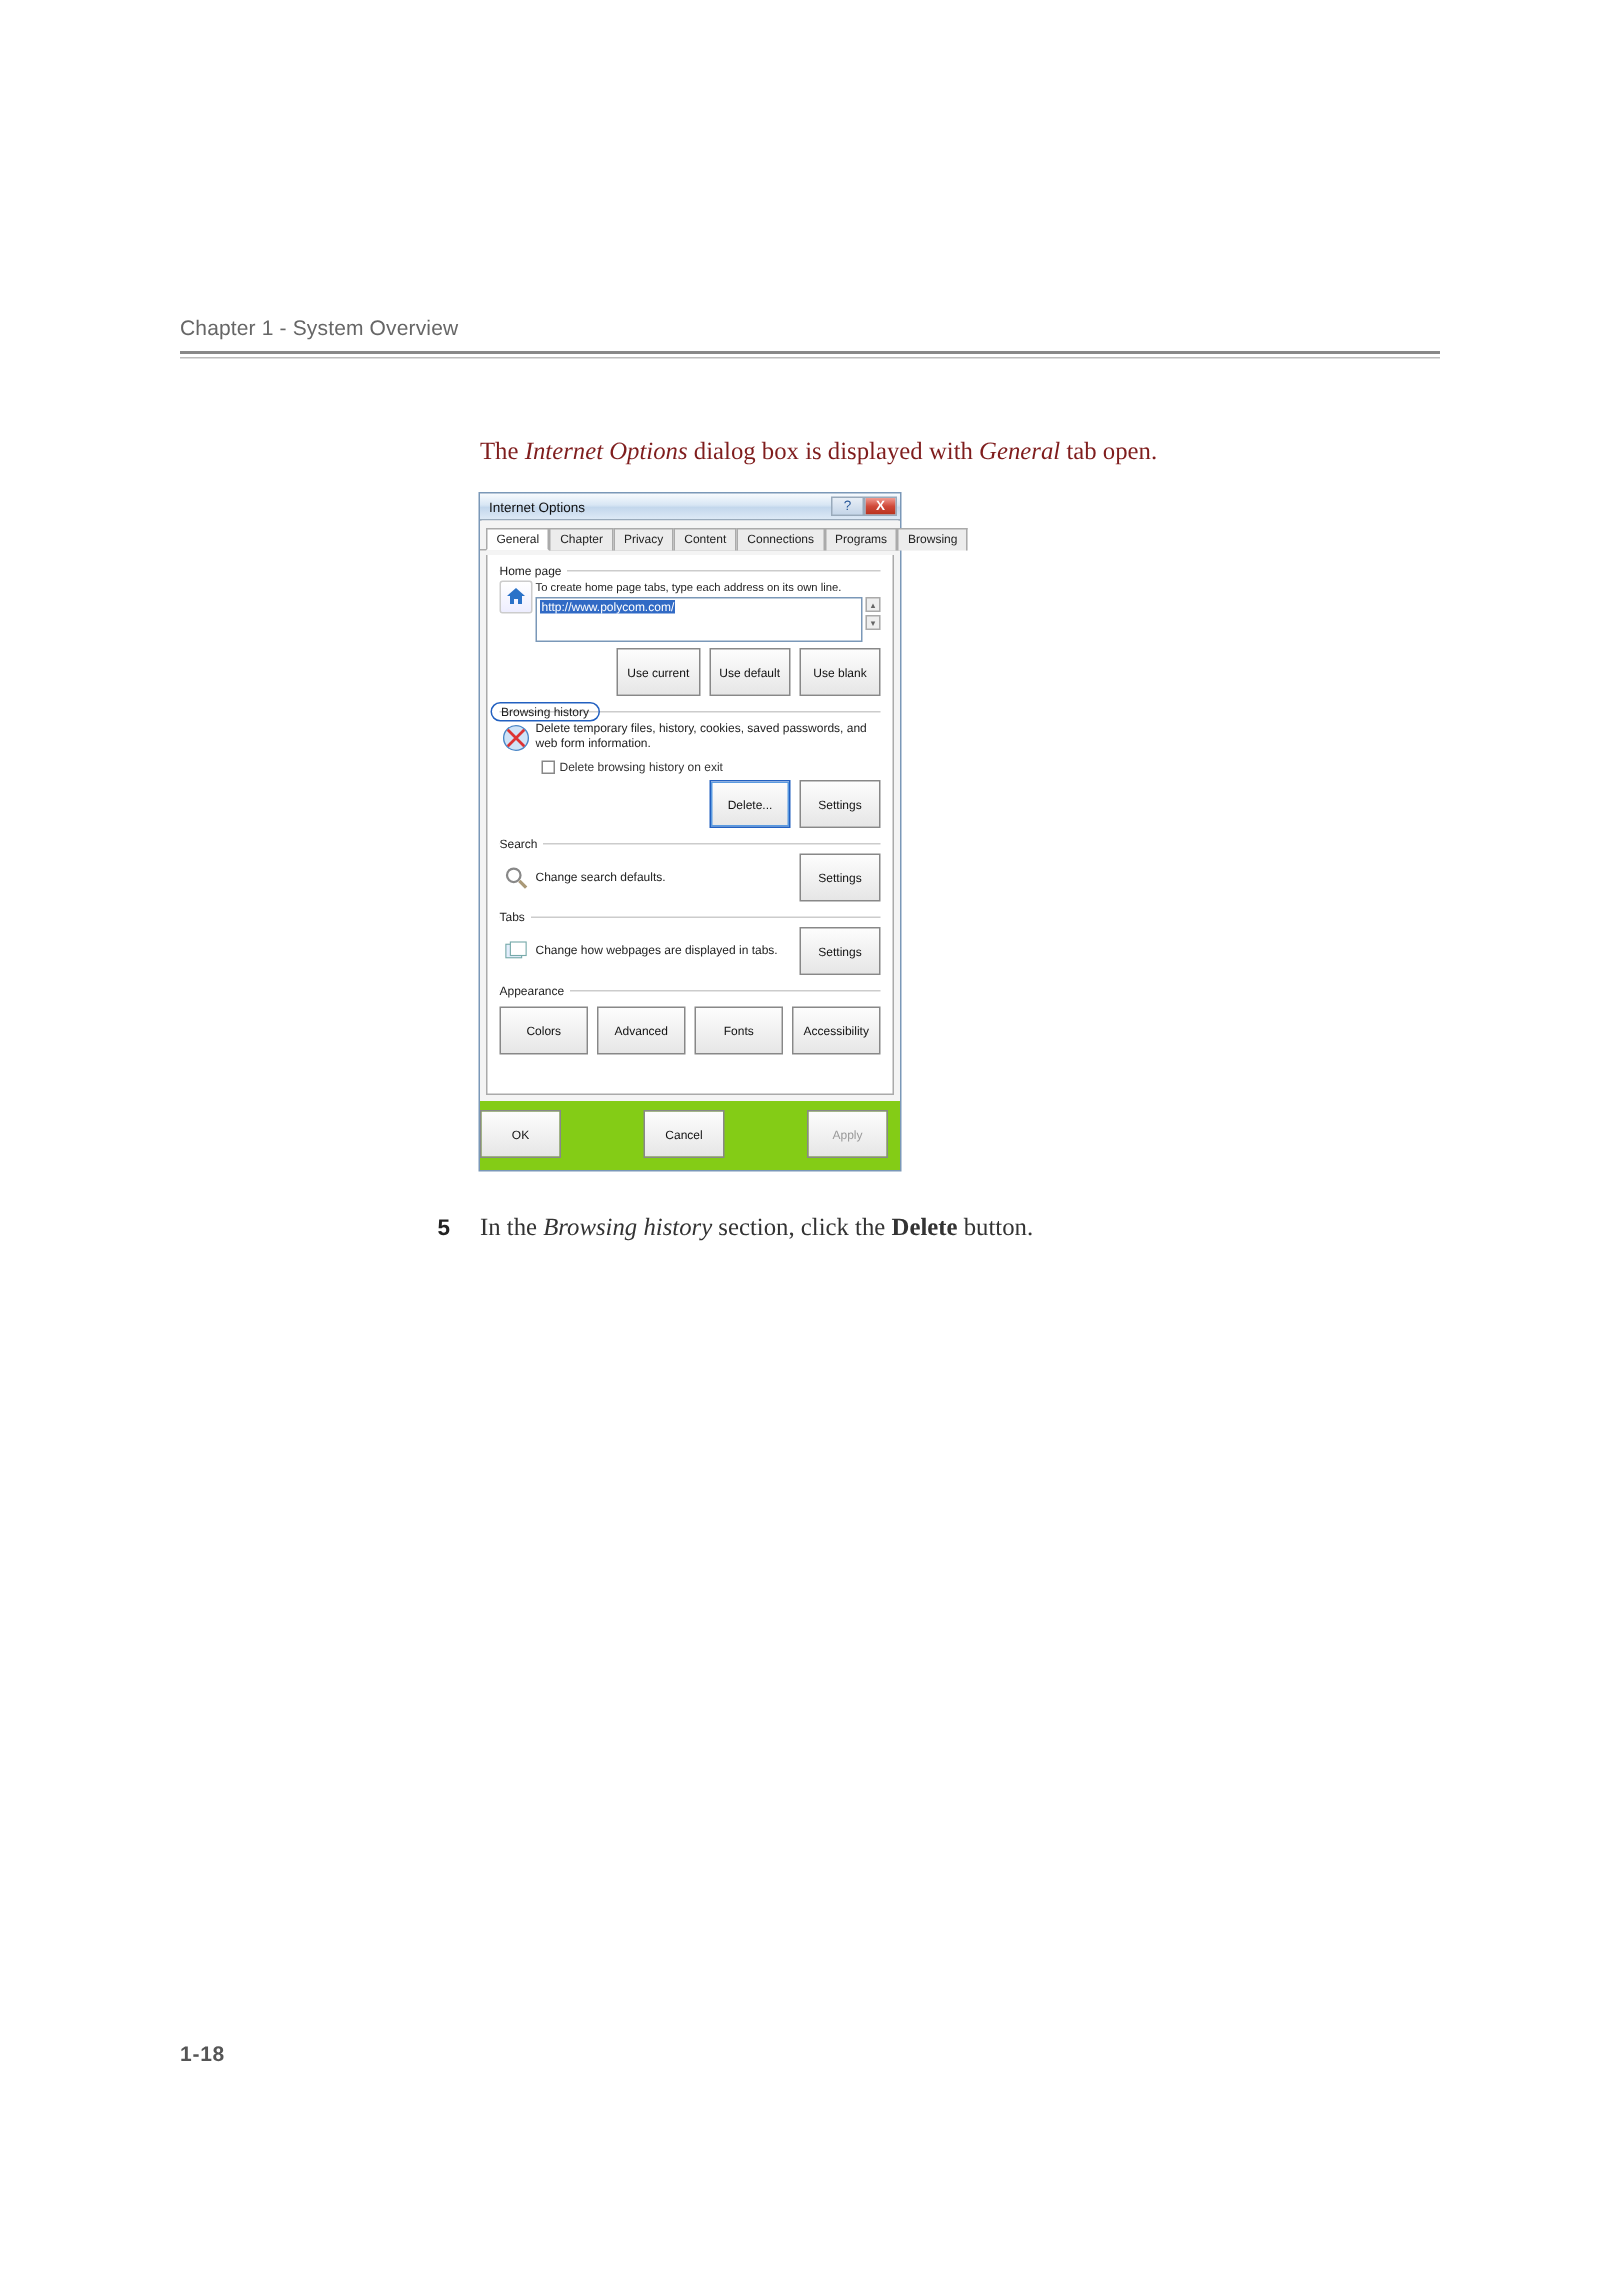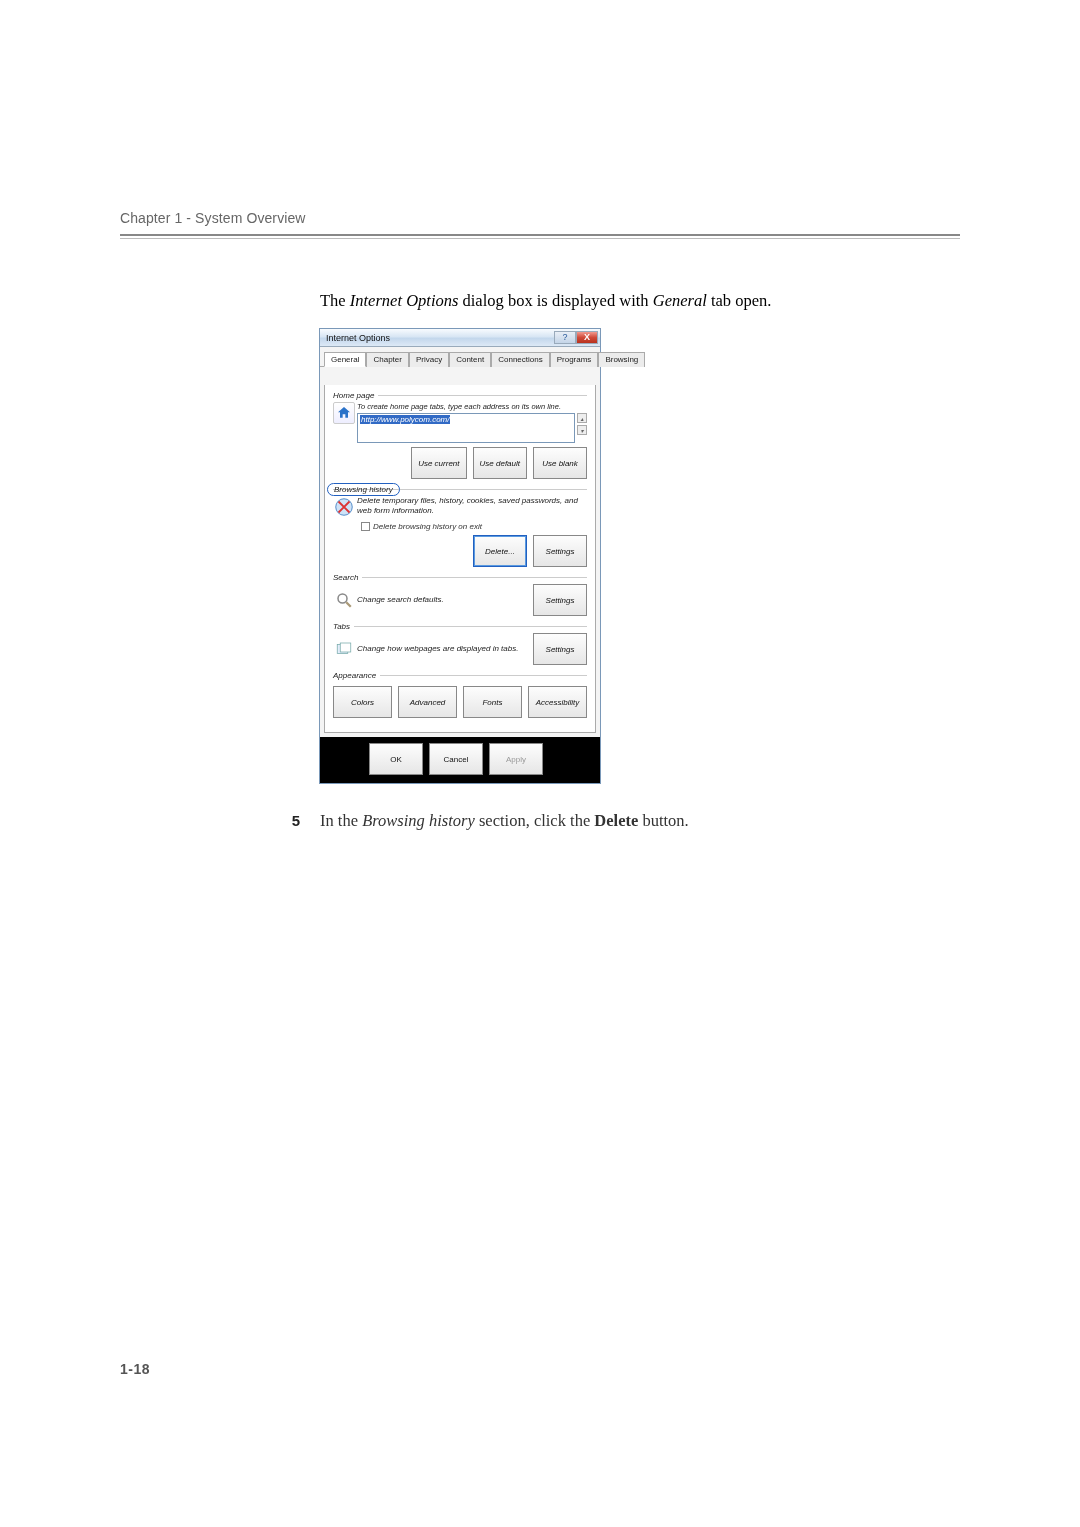--- a/index.html
+++ b/index.html
@@ -22,21 +22,21 @@
     margin-bottom: 8px;
     font-family: Arial, Helvetica, sans-serif;
     font-weight: 300;
     letter-spacing: 0.1px;
   }
   .hr1 { border: none; border-top: 2px solid #888; margin-bottom: 2px; }
   .hr2 { border: none; border-top: 1px solid #bbb; margin-bottom: 52px; }
 
   .intro-line {
     font-size: 16.5px;
-    color: #000000;
+    color: #7f1d1d;
     margin-left: 200px;
     margin-bottom: 18px;
     font-family: Georgia, "Book Antiqua", serif;
   }
   .intro-line em { font-style: italic; }
 
   
   .dialog-wrap {
     margin-left: 200px;
     margin-bottom: 28px;
@@ -94,25 +94,24 @@
     top: 1px;
     color:#222;
   }
   .tab.active {
     background: #fff;
     border-bottom: 1px solid #fff;
     z-index: 2;
   }
   .tab-panel {
     background: #fff;
-    margin: 18px 4px 4px 4px;
+    margin: 3px 4px 4px 4px;
     border: 1px solid #aaa;
     border-top: none;
-    padding: 6px 8px 8px 8px;
-    font-style: italic;
+    padding: 6px 8px 20px 8px;
   }
   .group { margin-bottom: 6px; }
   .group-label { font-size: 8px; color:#222; position:relative; }
   .group-frame {
     border-top: 1px solid #ccc;
     margin-top: -5px;
     padding-top: 6px;
   }
   .group-label span { background:#fff; padding-right:4px; position:relative; top:0; }
   .row { display:flex; align-items:flex-start; gap:2px; }
@@ -171,23 +170,23 @@
 
   .search-icon, .tabs-icon {
     width:22px; height:22px; flex:0 0 22px;
     display:flex; align-items:center; justify-content:center;
   }
 
   .appearance-row { display:flex; gap:6px; margin-top:4px; }
   .appearance-row .wbtn { flex:1; min-width:0; }
 
   .dlg-footer {
-    display:flex; gap:6px; justify-content:center;
+    display:flex; gap:6px; justify-content:space-between;
     padding: 6px 8px 8px 0;
-    background:#000000;
+    background:#84cc16;
   }
 
   .step-line {
     display:flex;
     margin-left: 160px;
     gap: 20px;
     align-items: baseline;
     font-size: 16.5px;
     font-family: Georgia, "Book Antiqua", serif;
   }

